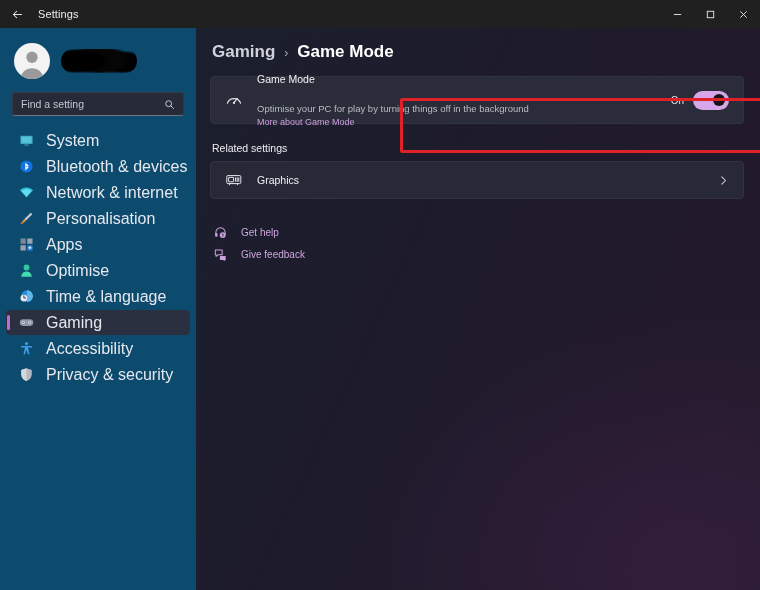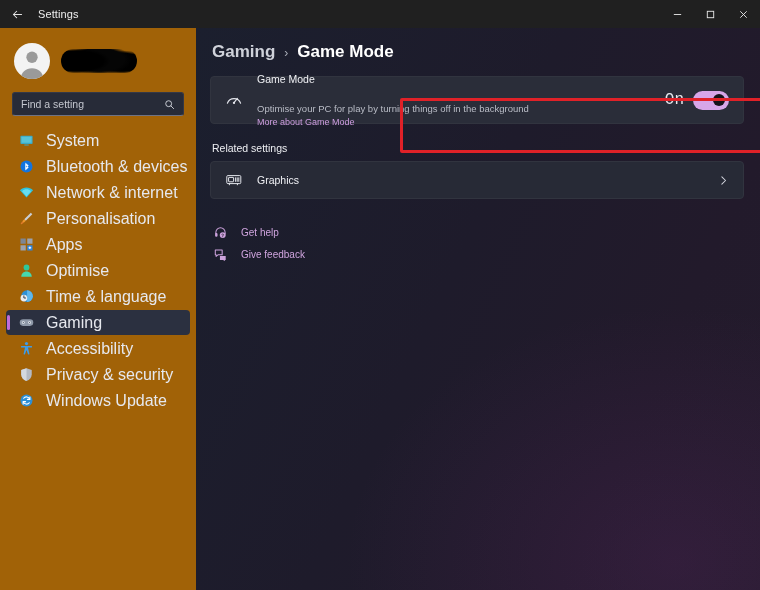--- a/index.html
+++ b/index.html
@@ -55,21 +55,21 @@
     position: absolute;
     top: 28px; left: 0;
     width: 760px; height: 562px;
     display: flex;
   }
 
   
   .sidebar {
     width: 196px;
     height: 100%;
-    background: #a16207;
+    background: #0c4a6e;
     padding-top: 6px;
     flex: 0 0 196px;
   }
 
   .profile {
     display: flex;
     align-items: center;
     height: 54px;
     padding: 0 14px;
   }
@@ -240,21 +240,21 @@
     margin-top: 17px;
   }
   .card-link {
     font-size: 9px;
     color: #cd9de0;
     line-height: 12px;
     margin-top: 1px;
     cursor: pointer;
   }
   .card-right { display: flex; align-items: center; gap: 9px; }
-  .toggle-state { font-size: 16px; color: #e7e8ee; font-family: Liberation Mono, monospace; }
+  .toggle-state { font-size: 10px; color: #e7e8ee; }
 
   .toggle {
     width: 36px; height: 19px;
     border-radius: 10px;
     background: #d7a6e8;
     position: relative;
     cursor: pointer;
     flex: 0 0 36px;
   }
   .toggle .knob {
@@ -480,30 +480,20 @@
         <div class="nav-item">
           <span class="nav-ico">
             <svg viewBox="0 0 16 16">
                 <path d="M8 1.2l5.6 2.1v4.4c0 3.6-2.3 6-5.6 7.1-3.3-1.1-5.6-3.5-5.6-7.1V3.3z" fill="#b4bac4"></path>
                 <path d="M8 1.2v13.6c-3.3-1.1-5.6-3.5-5.6-7.1V3.3z" fill="#d3d8df"></path>
               </svg>
           </span>
           <span class="nav-label">Privacy &amp; security</span>
         </div>
 
-        <div class="nav-item">
-          <span class="nav-ico">
-            <svg viewBox="0 0 16 16">
-                <circle cx="8" cy="8" r="6.4" fill="#2b8fd6"></circle>
-                <path d="M11.3 6.6A3.6 3.6 0 005 5.6M4.7 9.4a3.6 3.6 0 006.3 1" stroke="#fff" stroke-width="1.2" fill="none" stroke-linecap="round"></path>
-                <path d="M11.6 4.2v2.6H9M4.4 11.8V9.2H7" stroke="#fff" stroke-width="1.2" fill="none" stroke-linecap="round" stroke-linejoin="round"></path>
-              </svg>
-          </span>
-          <span class="nav-label">Windows Update</span>
-        </div>
 
       </div>
     </div>
 
     <div class="main">
       <div class="main-inner">
 
         <div class="breadcrumb">
           <span class="crumb-link">Gaming</span>
           <span class="crumb-sep">›</span>

